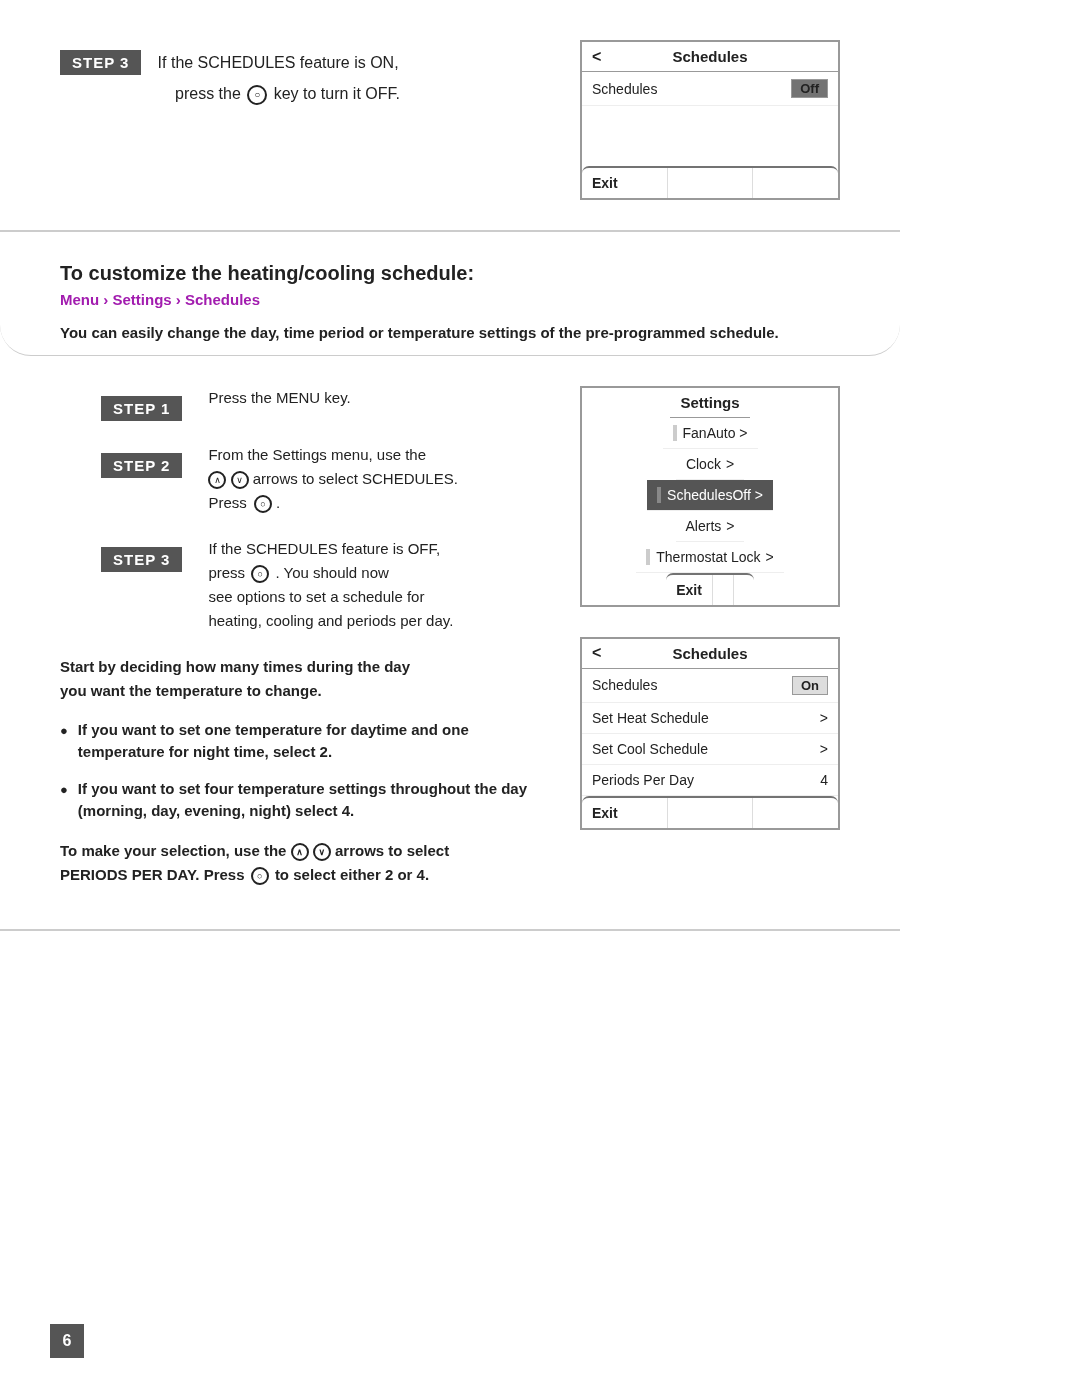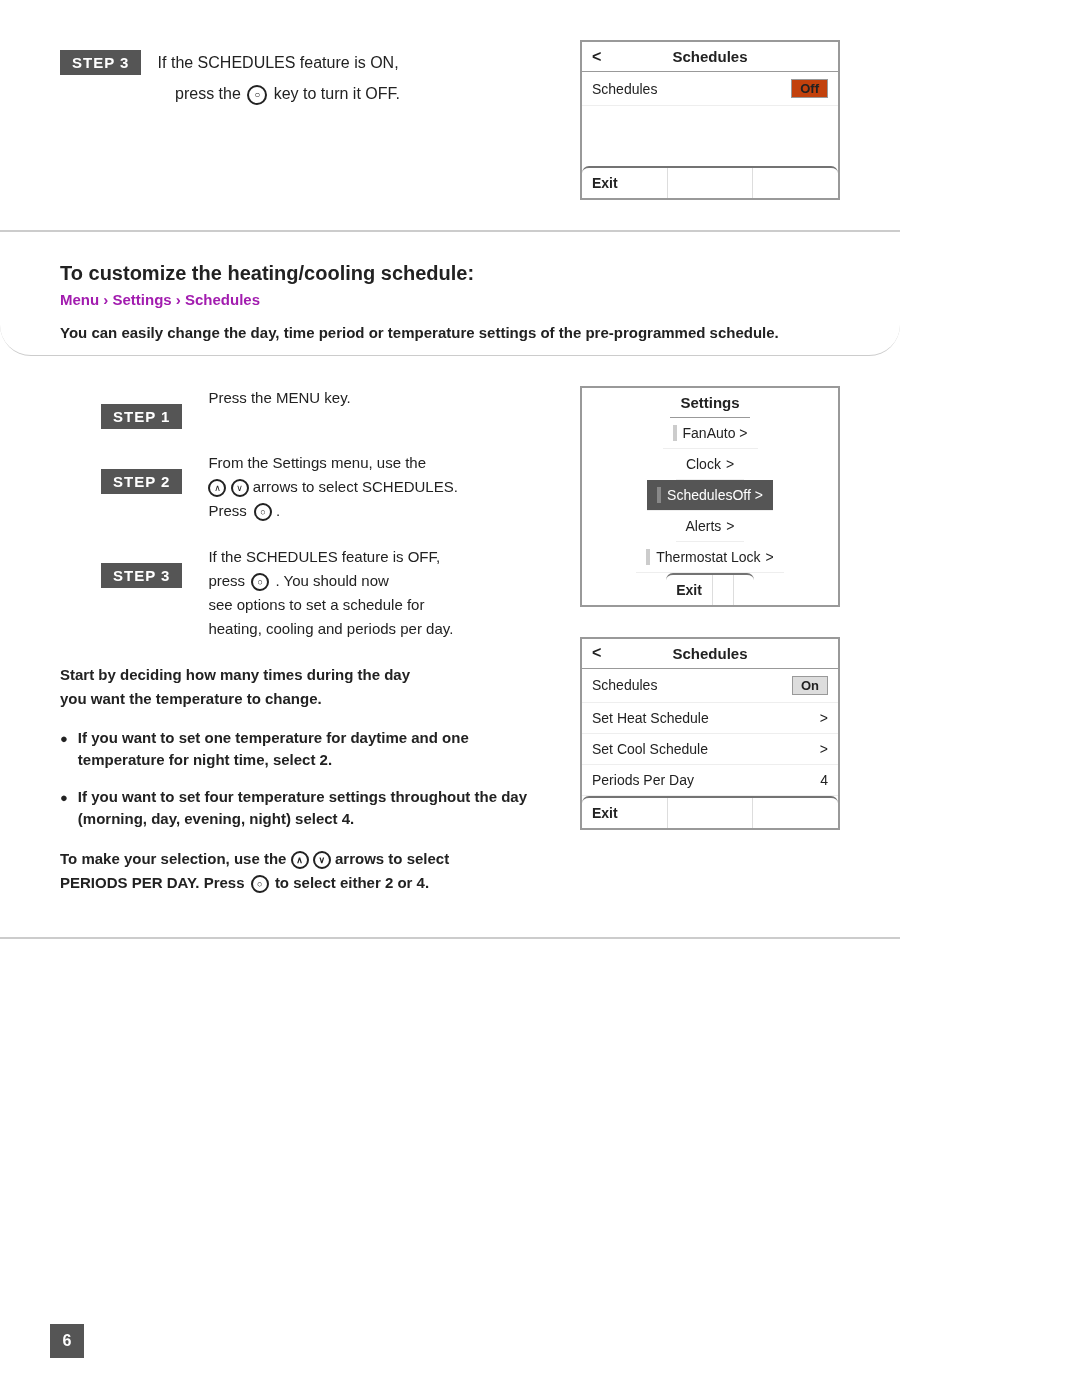--- a/index.html
+++ b/index.html
@@ -97,21 +97,21 @@
       flex: 1;
     }
     .screen-row .row-value {
       font-weight: normal;
     }
     .screen-row .row-arrow {
       margin-left: 5px;
     }
 
     .badge-off {
-      background: #c2410c;
+      background: #737373;
       border: 1px solid #999;
       padding: 1px 8px;
       font-size: 13px;
       font-weight: bold;
     }
     .badge-on {
       background: #ddd;
       border: 1px solid #999;
       padding: 1px 8px;
       font-size: 13px;
@@ -186,21 +186,21 @@
     }
 
     .step-block {
       display: flex;
       align-items: flex-start;
       margin-bottom: 22px;
     }
     .step-block .badge-wrap {
       flex-shrink: 0;
       margin-right: 14px;
-      margin-top: 18px;
+      margin-top: 10px;
       padding-left: 41px;
     }
     .step-block .step-content {
       font-size: 15px;
       line-height: 1.6;
     }
 
     .bullet-list {
       list-style: none;
       margin: 16px 0 16px 0;

